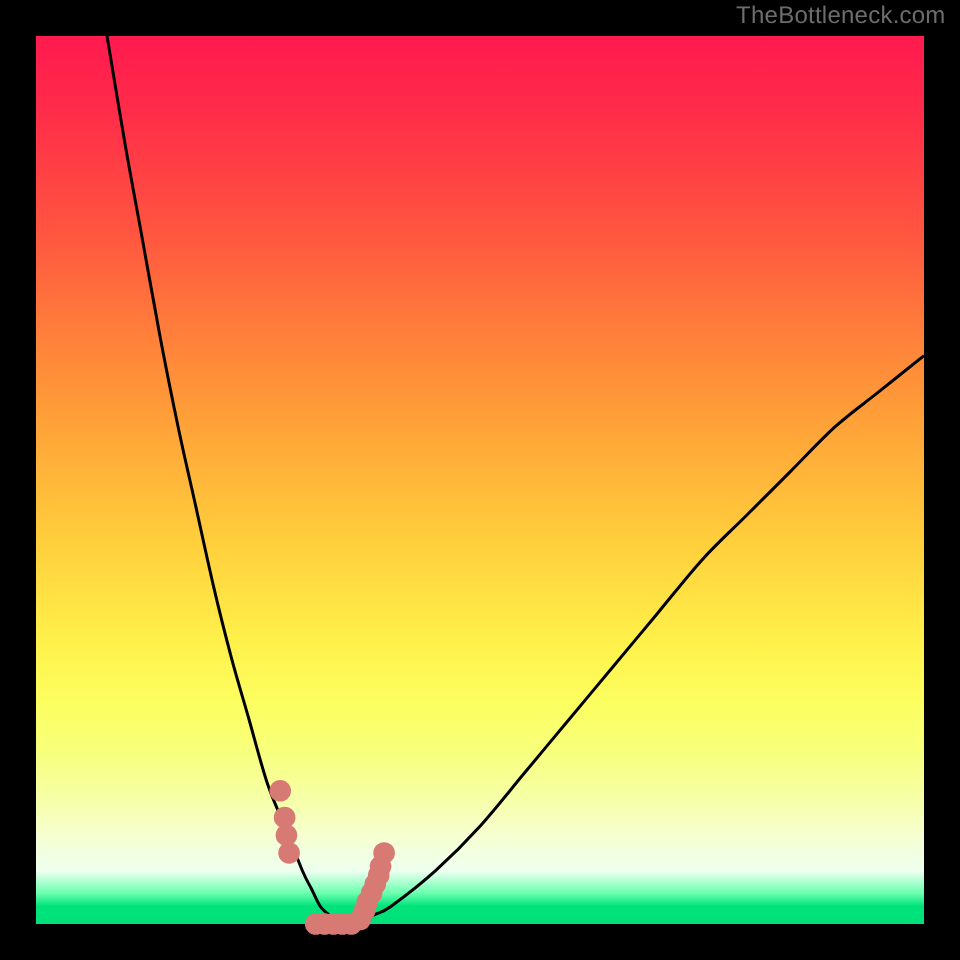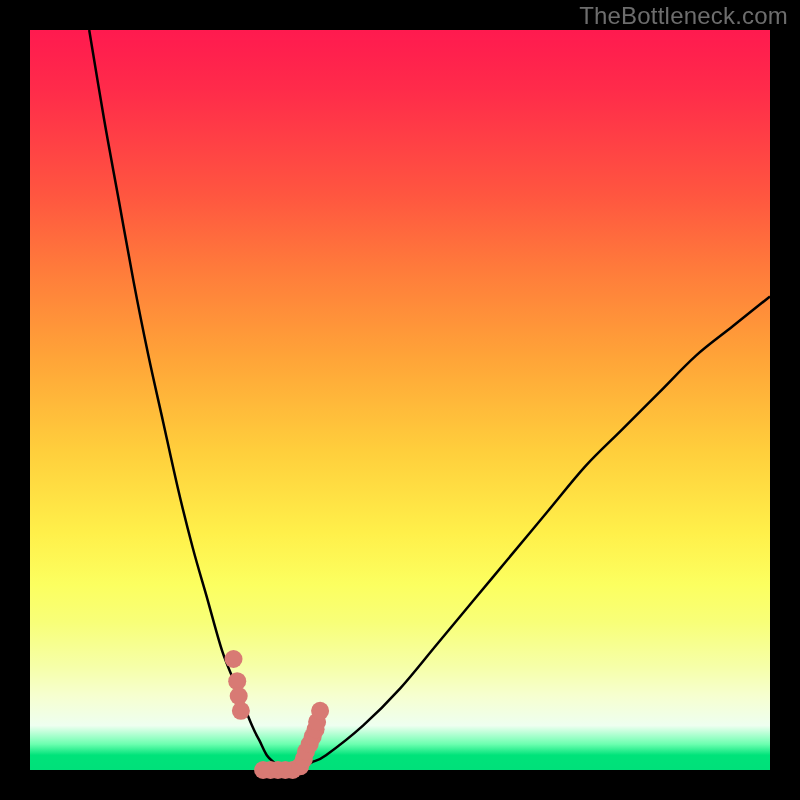--- a/index.html
+++ b/index.html
@@ -42,21 +42,21 @@
       #6cffb0 96.5%,
       #00e37a 98%,
       #00e07a 100%
     );
   }
   .watermark {
     position: absolute;
     top: 2px;
     right: 12px;
     color: #6d6d6d;
-    font-size: 24px;
+    font-size: 20px;
     letter-spacing: 0.2px;
     font-weight: 400;
     z-index: 10;
     user-select: none;
     text-align: right;
   }
   svg.curve {
     position: absolute;
     left: 0;
     top: 0;

